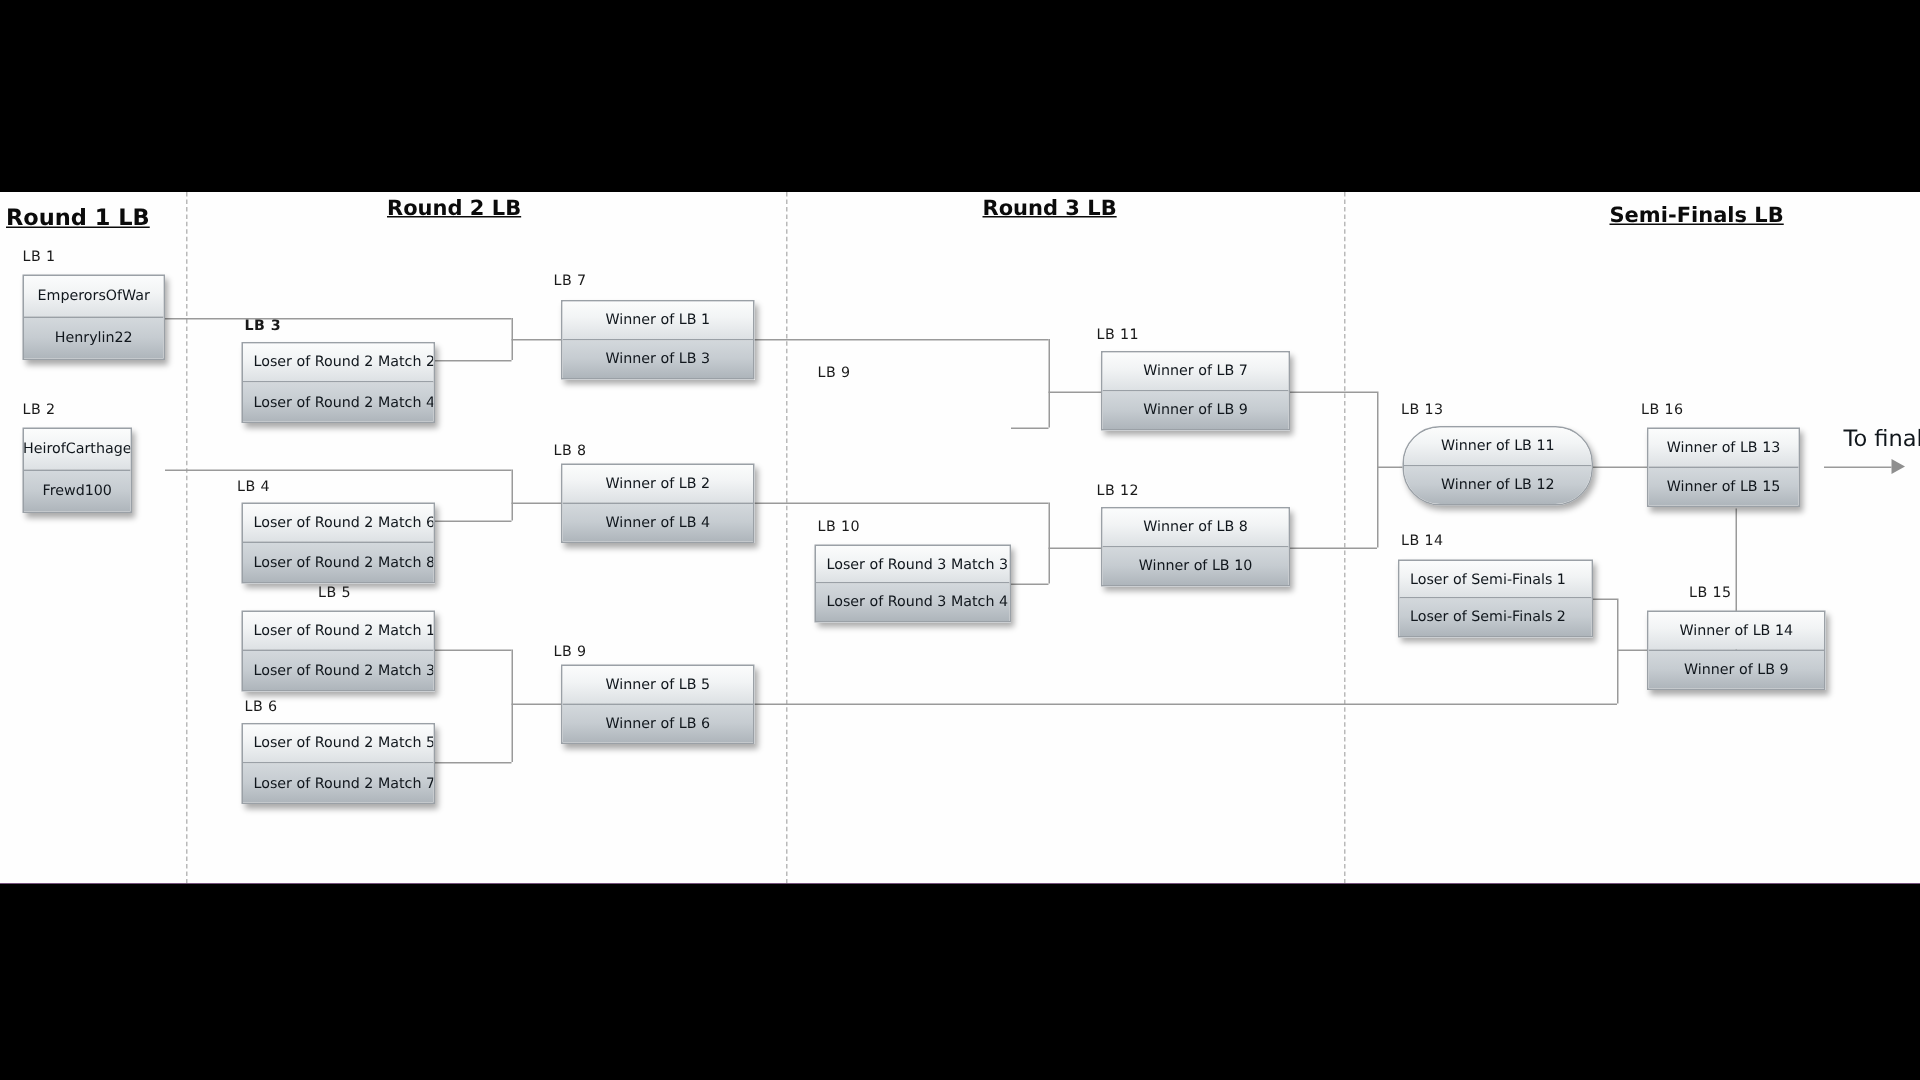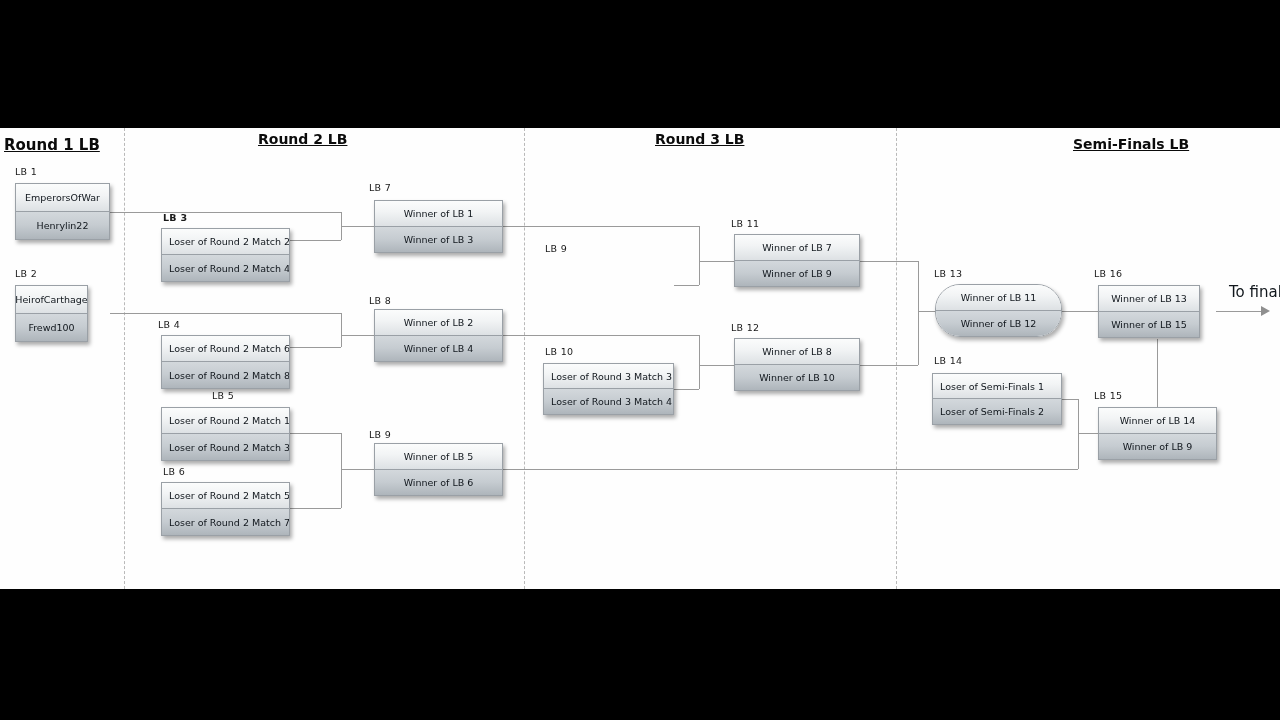--- a/index.html
+++ b/index.html
@@ -226,21 +226,21 @@
       <div class="slot top">Winner of LB 11</div>
       <div class="slot bot">Winner of LB 12</div>
     </div>
 
     <div class="cap" style="left:934px;top:227px;">LB 14</div>
     <div class="box left" style="left:932px;top:245px;width:130px;height:52px;">
       <div class="slot top">Loser of Semi-Finals 1</div>
       <div class="slot bot">Loser of Semi-Finals 2</div>
     </div>
 
-    <div class="cap" style="left:1094px;top:262px;text-align:center;">LB 15</div>
+    <div class="cap" style="left:1126px;top:262px;text-align:center;">LB 15</div>
     <div class="box center" style="left:1098px;top:279px;width:119px;height:53px;">
       <div class="slot top">Winner of LB 14</div>
       <div class="slot bot">Winner of LB 9</div>
     </div>
 
     <div class="cap" style="left:1094px;top:140px;">LB 16</div>
     <div class="box center" style="left:1098px;top:157px;width:102px;height:53px;">
       <div class="slot top">Winner of LB 13</div>
       <div class="slot bot">Winner of LB 15</div>
     </div>

